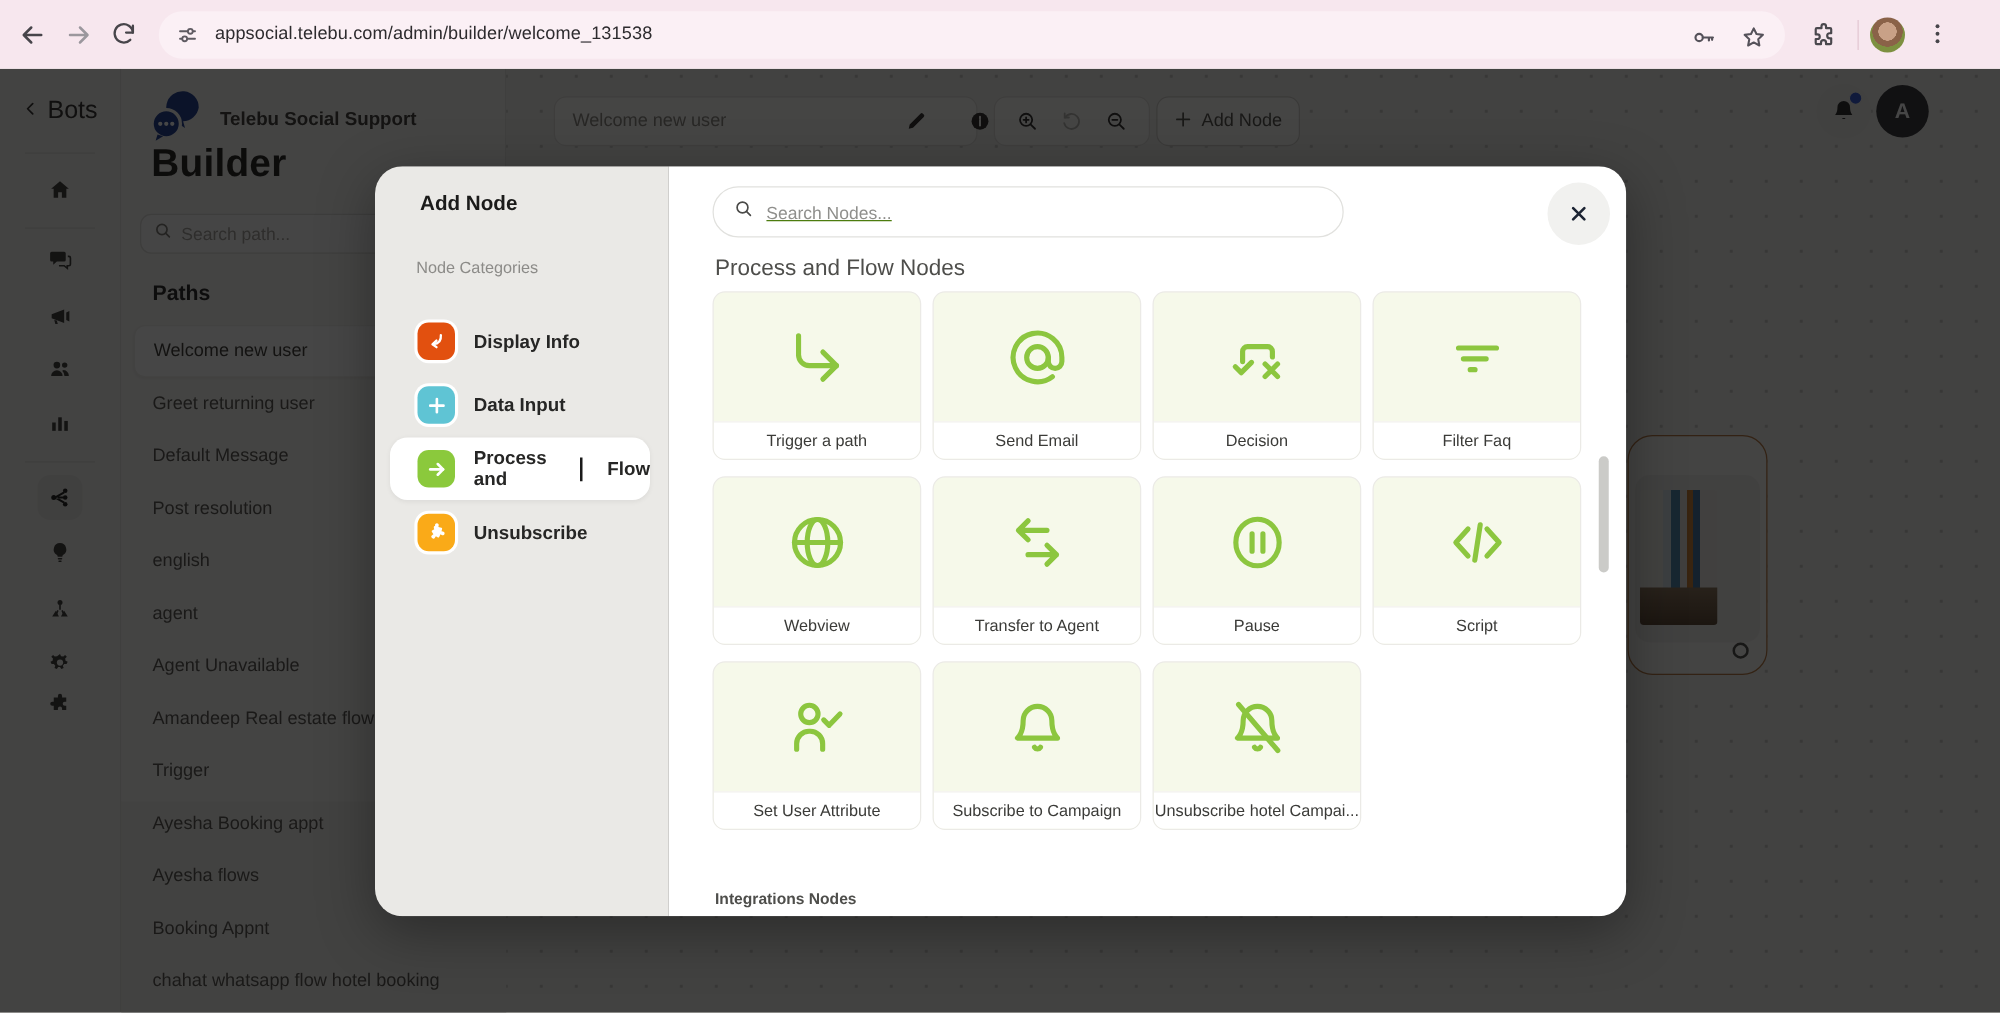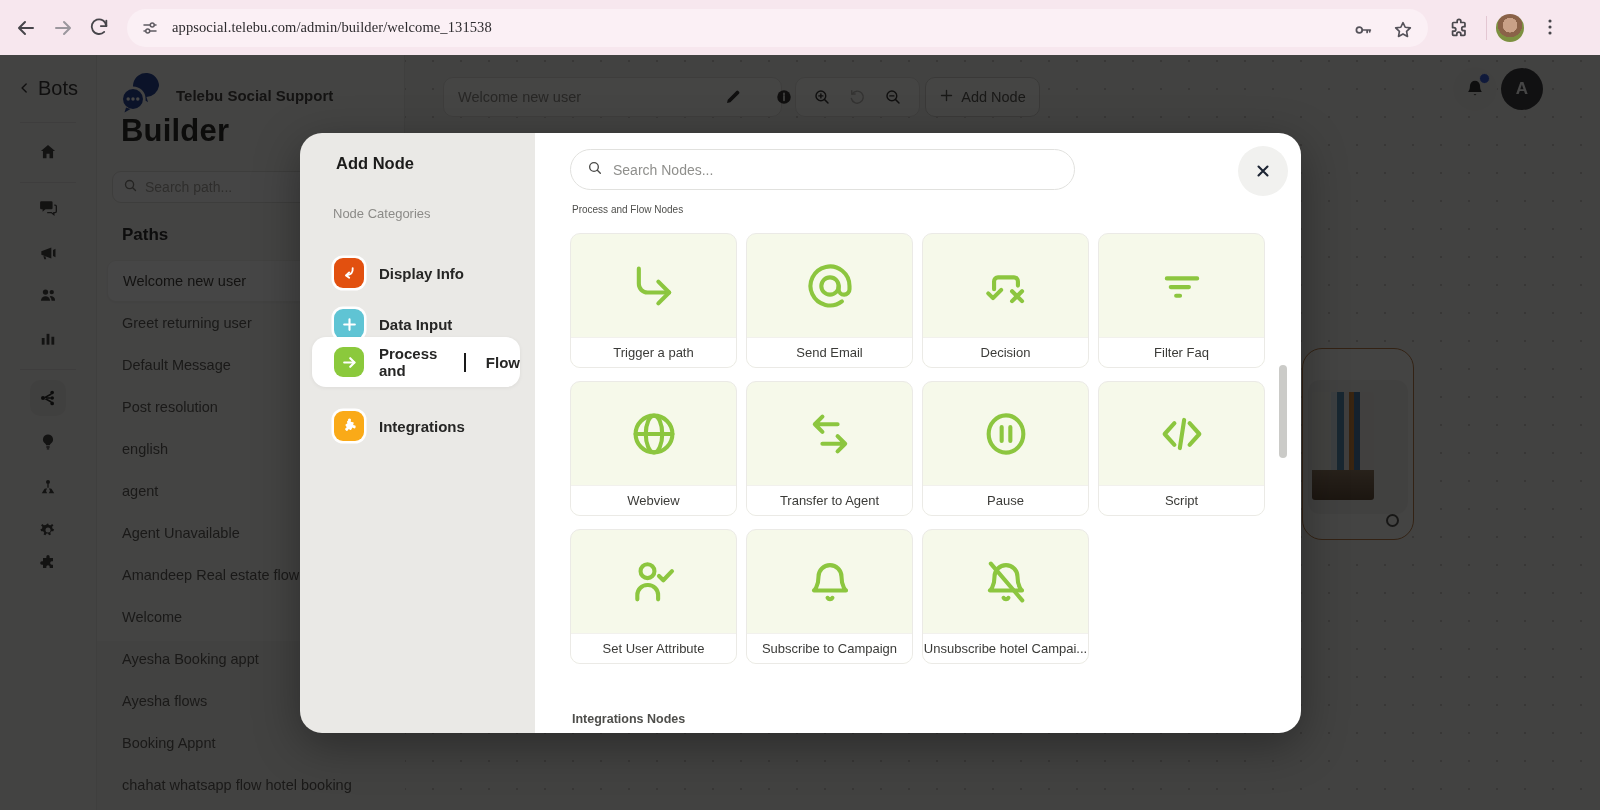--- a/index.html
+++ b/index.html
@@ -5,21 +5,21 @@
   * { margin:0; padding:0; box-sizing:border-box; }
   html,body { width:1600px; height:810px; overflow:hidden; background:#F0EFEC;
               font-family:"Liberation Sans","DejaVu Sans",sans-serif; }
 
   
   .chrome { position:absolute; left:0; top:0; width:1600px; height:55px; background:#F7E7EE; z-index:40; }
   .chrome .navbtn { position:absolute; top:16px; width:24px; height:24px; color:#47454A; }
   .chrome svg { display:block; }
   .url-pill { position:absolute; left:127px; top:9px; width:1301px; height:38px; border-radius:19px; background:#FBF0F5; }
   .tune-ic { position:absolute; left:14px; top:10px; }
-  .url-text { position:absolute; left:45px; top:10px; font-size:14.5px; color:#2D2B2E; letter-spacing:.1px;font-family:Liberation Serif, serif; }
+  .url-text { position:absolute; left:45px; top:10px; font-size:14.5px; color:#2D2B2E; letter-spacing:.1px; }
   .pill-right { position:absolute; right:14px; top:10px; display:flex; gap:18px; color:#55525A; }
   .ext-ic { position:absolute; left:1448px; top:17px; color:#4A484D; }
   .chrome-div { position:absolute; left:1486px; top:16px; width:1px; height:24px; background:#E3C7D2; }
   .chrome-avatar { position:absolute; left:1496px; top:14px; width:28px; height:28px; border-radius:50%;
     background:radial-gradient(circle at 50% 40%, #C9A187 0 33%, #8A6248 34% 55%, #7D9040 56% 100%); }
   .dots-ic { position:absolute; left:1539px; top:16px; }
 
   
   .app { position:absolute; left:0; top:55px; width:1600px; height:755px; }
 
@@ -86,25 +86,25 @@
   .cat-ic { width:30px; height:30px; border-radius:9px; box-shadow:0 0 0 2.5px #FFFFFF; display:flex; align-items:center; justify-content:center; color:#fff; flex:0 0 auto; }
   .cat-ic.c0 { background:#E2500F; } .cat-ic.c1 { background:#5FC4D4; }
   .cat-ic.c2 { background:#8BC93C; } .cat-ic.c3 { background:#FAAA18; }
   .cat-label { font-size:15px; font-weight:700; color:#262625; display:flex; align-items:center; }
   .caret { display:inline-block; width:1.5px; height:19px; background:#1A1A1A; margin:0 2px 0 1px; }
 
   .m-main { flex:1; background:#FFFFFF; position:relative; }
   .node-search { position:absolute; left:35px; top:16px; width:505px; height:41px; border:1.5px solid #E1E1DE; border-radius:22px;
                  display:flex; align-items:center; padding:0 16px; gap:10px; background:#fff; }
   .node-search input { border:0; outline:0; font-size:14px; color:#4d7c0f; width:420px; background:transparent;
-                       font-family:"Liberation Sans",sans-serif; }
+                       font-family:"Liberation Sans",sans-serif;text-decoration:underline; }
   .node-search input::placeholder { color:#8F8F8C; }
   .m-close { position:absolute; left:703px; top:13px; width:50px; height:50px; border-radius:50%; background:#F1F1EF;
              display:flex; align-items:center; justify-content:center; }
-  .section-label { position:absolute; left:37px; top:71px; font-size:10px; color:#4E4E4B; }
+  .section-label { position:absolute; left:37px; top:71px; font-size:18px; color:#4E4E4B; }
   .grid { position:absolute; left:35px; top:100px; display:grid; grid-template-columns:repeat(4,167px); grid-auto-rows:135px;
           column-gap:9px; row-gap:13px; }
   .card { border:1px solid #EBEAE6; border-radius:10px; overflow:hidden; background:#F6F9EA; display:flex; flex-direction:column; }
   .card-icon { height:105px; display:flex; align-items:center; justify-content:center; color:#8CC63F; }
   .card-label { height:30px; background:#FFFFFF; border-top:1px solid #F2F1ED; font-size:13px; color:#3B3B38;
                 display:flex; align-items:center; justify-content:center; white-space:nowrap; overflow:hidden; }
   .next-section { position:absolute; left:37px; top:579px; font-size:12.5px; font-weight:700; color:#4E4E4B; }
   .m-scroll { position:absolute; left:744px; top:232px; width:8px; height:93px; border-radius:4px; background:#CBCBC8; }
 </style>
 </head>
@@ -281,21 +281,21 @@
 
     <div class="paths-list">
       <div class="path-item selected">Welcome new user</div>
       <div class="path-item">Greet returning user</div>
       <div class="path-item">Default Message</div>
       <div class="path-item">Post resolution</div>
       <div class="path-item">english</div>
       <div class="path-item">agent</div>
       <div class="path-item">Agent Unavailable</div>
       <div class="path-item">Amandeep Real estate flow</div>
-      <div class="path-item">Welcome</div>
+      <div class="path-item">Trigger</div>
       <div class="path-item">Ayesha Booking appt</div>
       <div class="path-item">Ayesha flows</div>
       <div class="path-item">Booking Appnt</div>
       <div class="path-item">chahat whatsapp flow hotel booking</div>
     </div>
   </div>
 
   <div class="canvas">
     <div class="tb-pill tb1">
       <span class="tb-name">Welcome new user</span>
@@ -398,41 +398,41 @@
 
     <div class="m-cat" style="top:166px">
       <span class="cat-ic c1">
         <svg width="17" height="17" viewBox="0 0 24 24" fill="none" stroke="#fff" stroke-width="3" stroke-linecap="round">
             <path d="M12 4.5v15M4.5 12h15"></path>
           </svg>
       </span>
       <span class="cat-label">Data Input</span>
     </div>
 
-    <div class="m-cat selected" style="top:204px">
+    <div class="m-cat selected" style="top:217px">
       <span class="cat-ic c2">
         <svg width="17" height="17" viewBox="0 0 24 24" fill="none" stroke="#fff" stroke-width="3" stroke-linecap="round" stroke-linejoin="round">
             <path d="M4.5 12H19"></path>
             <path d="M13 6l6 6-6 6"></path>
           </svg>
       </span>
       <span class="cat-label">
         <span>Process and</span>
           <span class="caret"></span>
         <span style="margin-left:18px">Flow</span>
       </span>
     </div>
 
     <div class="m-cat" style="top:268px">
       <span class="cat-ic c3">
         <svg width="17" height="17" viewBox="0 0 24 24" fill="#fff">
             <path d="M10 3.6a2.1 2.1 0 1 1 4 0l-.3 1.6 3.4.8a1 1 0 0 1 .8 1.2l-.7 2.6 1.4.5a2.1 2.1 0 1 1-1.2 3.8l-1.3-.7-1.5 3a1 1 0 0 1-1.4.4l-2.3-1.3-1 1.3a2.1 2.1 0 1 1-3-2.7l1.2-.9-1.8-2.8a1 1 0 0 1 .3-1.4l2.5-1.5-.6-1.4A2.1 2.1 0 0 1 10 3.6z"></path>
           </svg>
       </span>
-      <span class="cat-label">Integrations</span>
+      <span class="cat-label">Unsubscribe</span>
     </div>
   </div>
 
   <div class="m-main">
     <div class="node-search">
       <span>
         <svg width="16" height="16" viewBox="0 0 24 24" fill="none" stroke="#4A4A48" stroke-width="2" stroke-linecap="round">
             <circle cx="10.5" cy="10.5" r="6.5"></circle>
             <path d="M15.5 15.5 20 20"></path>
           </svg>

